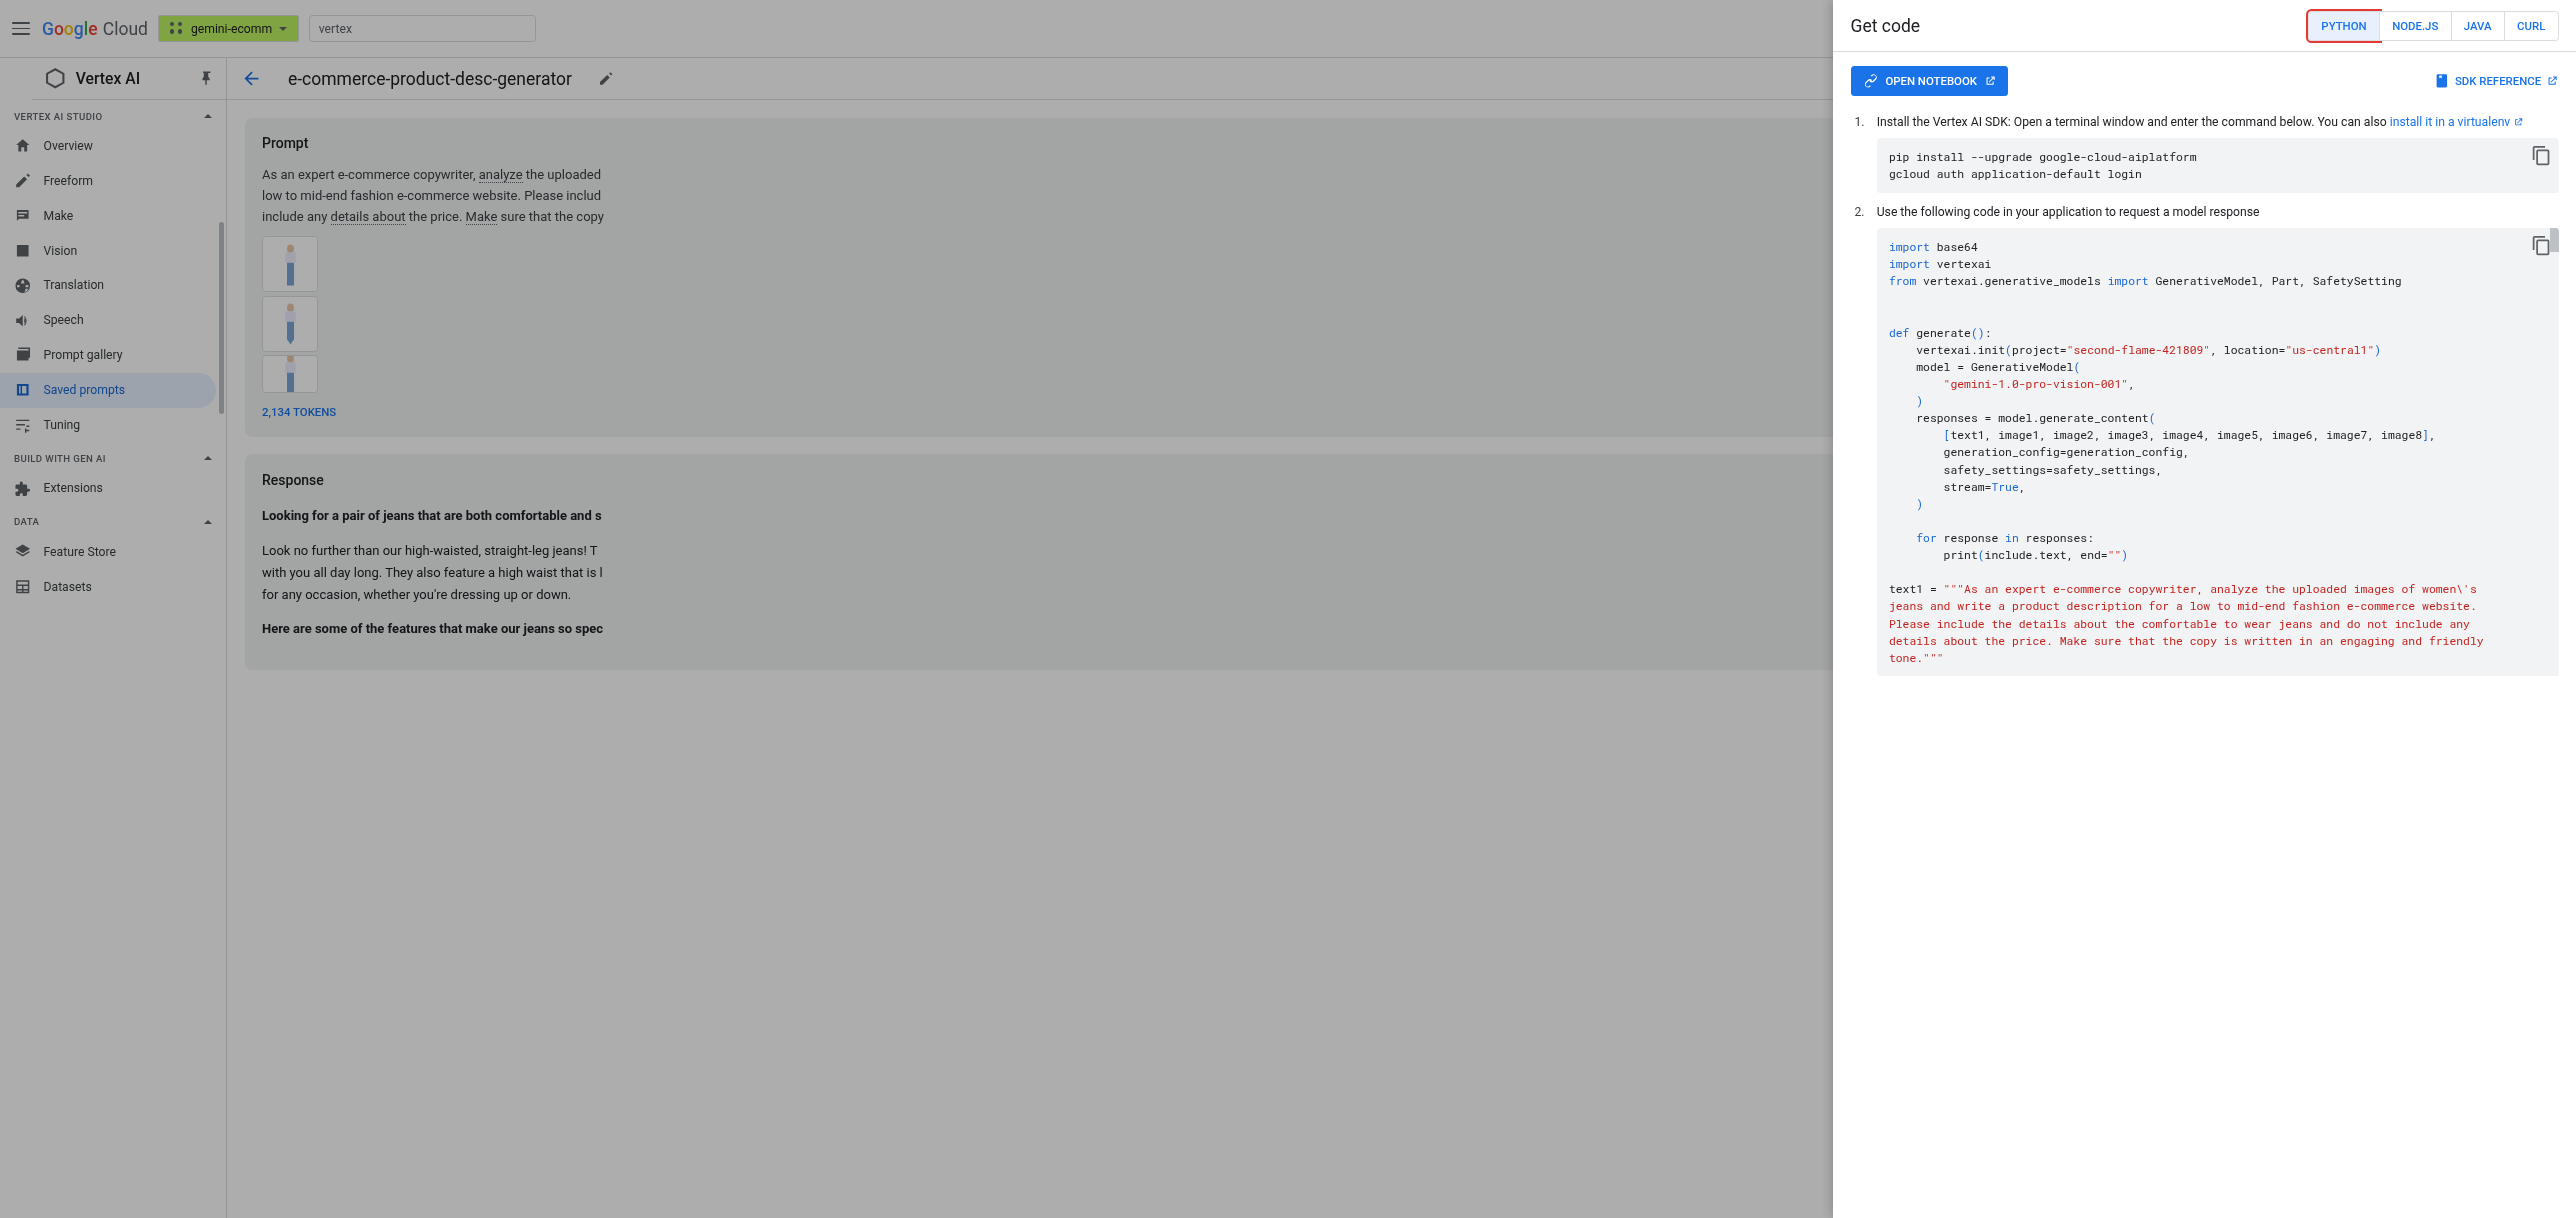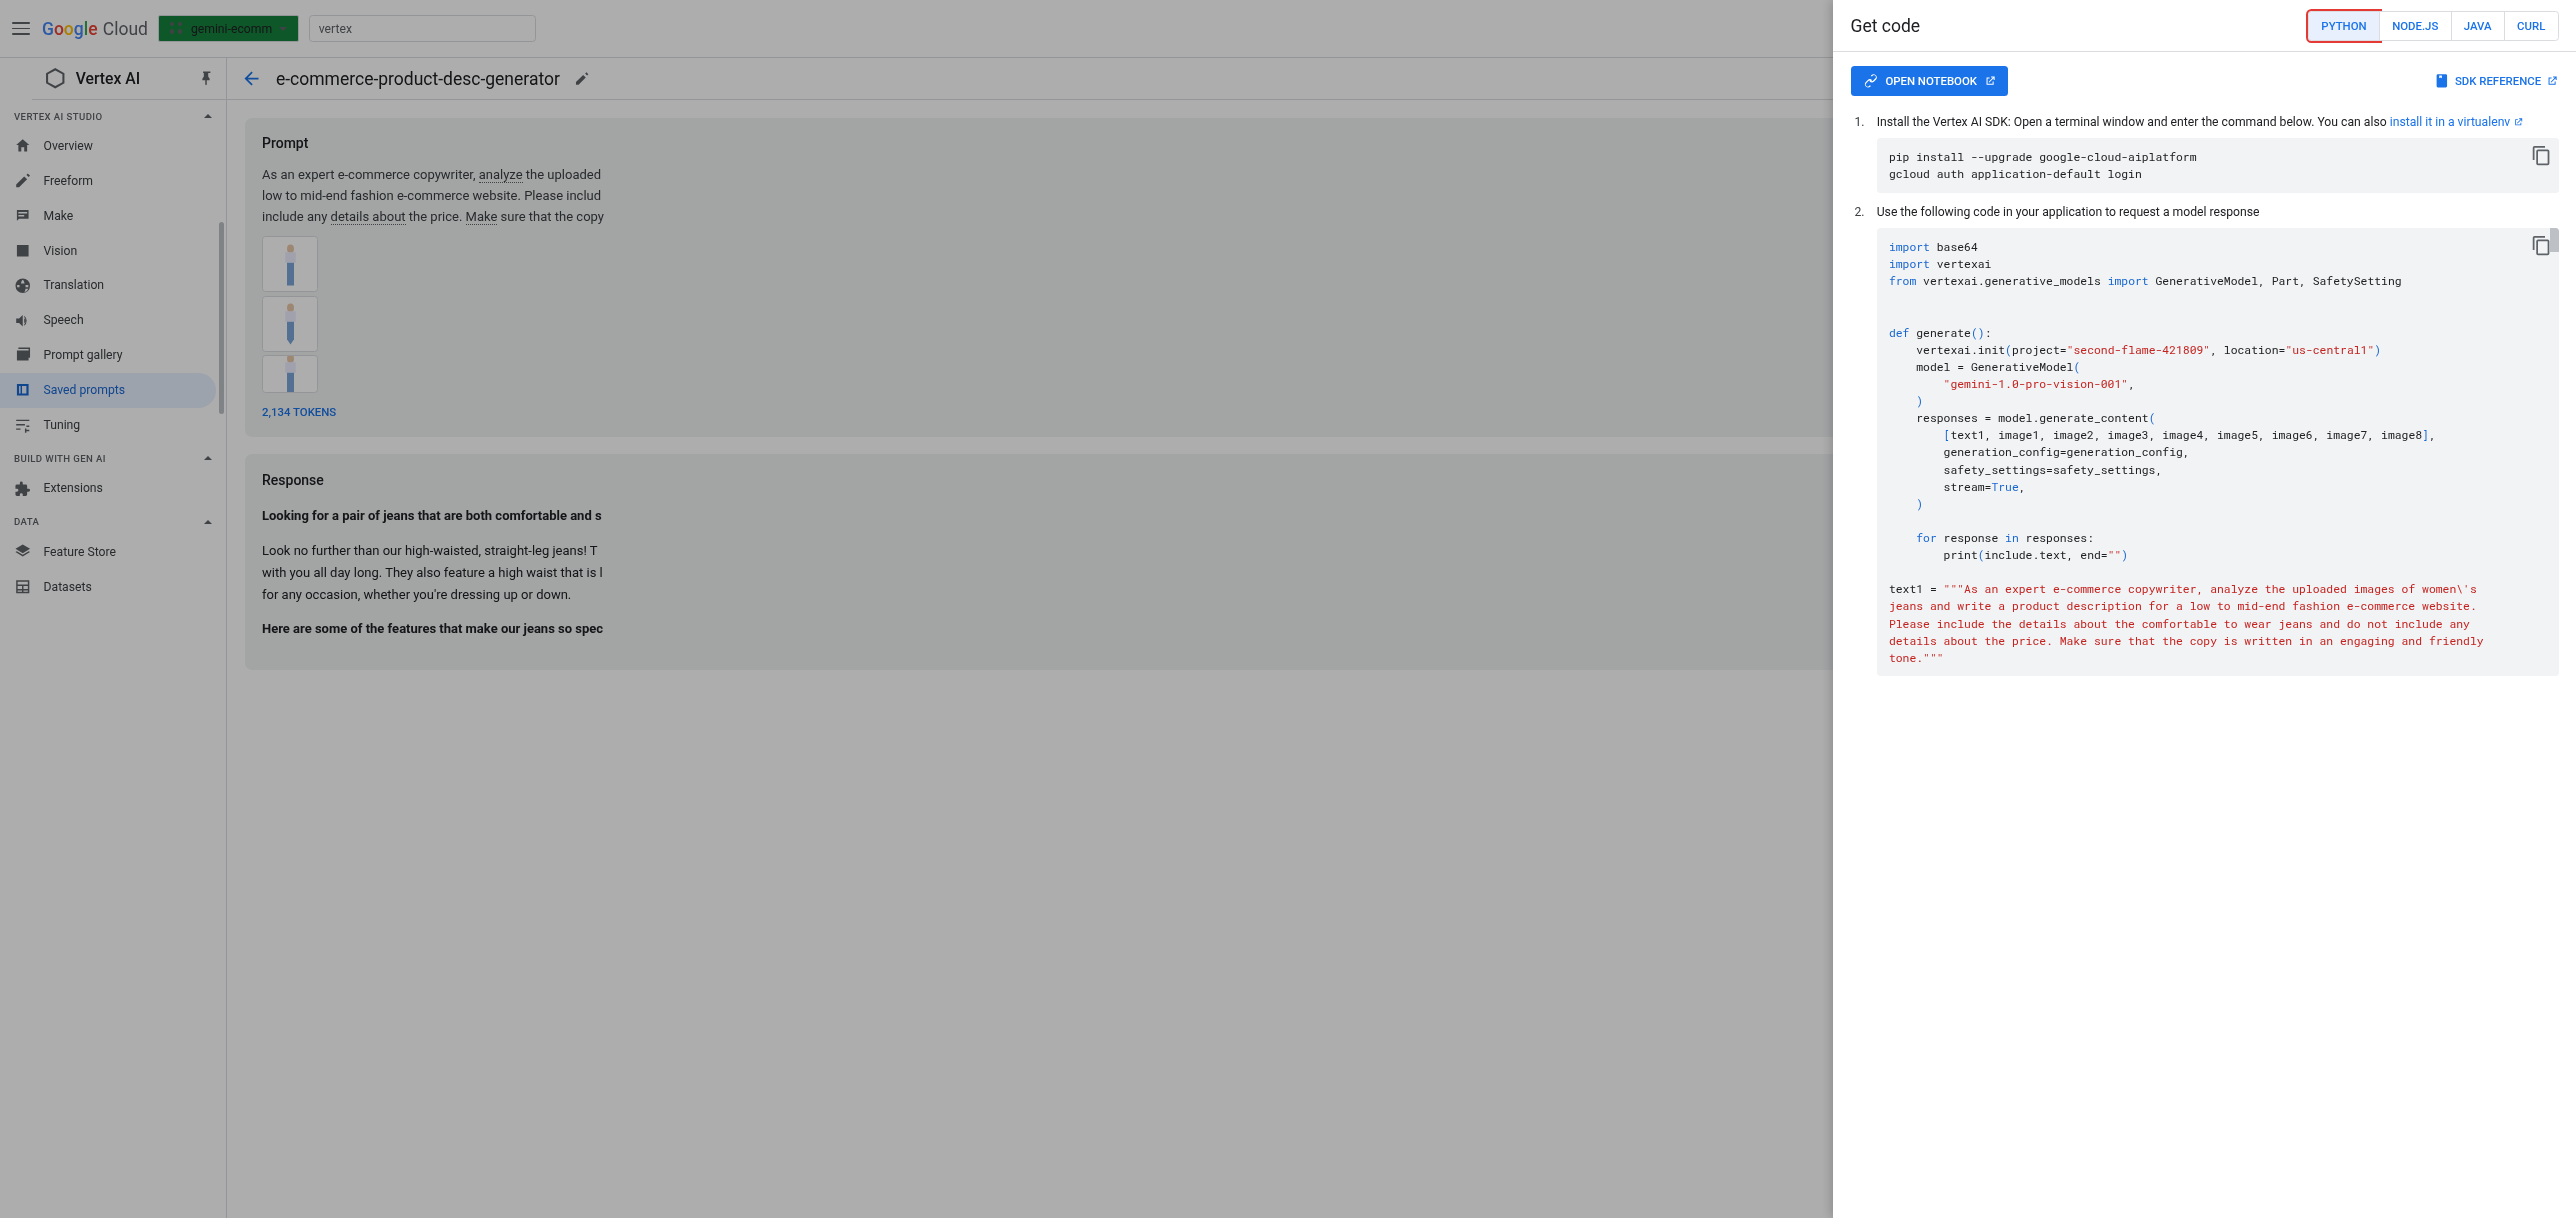--- a/index.html
+++ b/index.html
@@ -7,21 +7,21 @@
 .app { display: flex; flex-direction: column; height: 100vh; }
 
 
 .topbar { height: 58px; display: flex; align-items: center; padding: 0 10.5px; border-bottom: 0.9px solid #dadce0; gap: 10.5px; background: #fff; }
 .hamburger { width: 21px; height: 21px; cursor: pointer; display: flex; flex-direction: column; justify-content: center; gap: 3.5px; padding: 1.7px; }
 .hamburger span { height: 1.7px; background: #5f6368; border-radius: 0.9px; }
 .gcp-logo { display: flex; align-items: center; gap: 3.5px; font-size: 17.5px; }
 .gcp-logo .g { font-weight: 500; }
 .gcp-b { color:#4285f4; } .gcp-r { color:#ea4335; } .gcp-y { color:#fbbc04; } .gcp-g { color:#34a853; }
 .gcp-cloud { color:#5f6368; font-weight: 400; margin-left: 1.7px; }
-.project-picker { display: flex; align-items: center; gap: 7px; border: 0.9px solid #dadce0; border-radius: 2px; padding: 5.2px 10.5px; cursor: pointer; background: #15803d; text-align: center; }
+.project-picker { display: flex; align-items: center; gap: 7px; border: 0.9px solid #dadce0; border-radius: 2px; padding: 5.2px 10.5px; cursor: pointer; background: #bef264; text-align: center; }
 .dots-icon { width: 14px; height: 14px; display: grid; grid-template-columns: repeat(2,1fr); gap: 1.7px; }
 .dots-icon span { width: 4.4px; height: 4.4px; background: #5f6368; border-radius: 50%; }
 .caret { width: 0; height: 0; border-left: 4.4px solid transparent; border-right: 4.4px solid transparent; border-top: 4.4px solid #5f6368; }
 .search-box { flex: 0 0 227px; border: 0.9px solid #dadce0; border-radius: 3.5px; padding: 5.2px 8.7px; color: #5f6368; }
 
 
 .body-row { flex: 1; display: flex; min-height: 0; }
 
 
 .sidebar { width: 227px; border-right: 0.9px solid #dadce0; background: #fff; display: flex; flex-direction: column; }
@@ -33,21 +33,21 @@
 .section-head { display: flex; align-items: center; justify-content: space-between; padding: 10.5px 14px 7px; font-size: 9.6px; font-weight: 500; letter-spacing: 0.4px; color: #5f6368; cursor: pointer; }
 .chev-up { width: 0; height: 0; border-left: 4.4px solid transparent; border-right: 4.4px solid transparent; border-bottom: 4.4px solid #5f6368; }
 .nav-item { display: flex; align-items: center; gap: 12px; padding: 8.7px 14px; cursor: pointer; color: #3c4043; border-radius: 0 17.5px 17.5px 0; margin-right: 10.5px; }
 .nav-item.active { background: #e8f0fe; color: #1967d2; }
 .nav-item.active .nav-icon { color: #1967d2; }
 .nav-icon { width: 17.5px; height: 17.5px; color: #5f6368; flex-shrink: 0; }
 .scroll-handle { position: absolute; right: 1.7px; top: 122px; width: 5.2px; height: 192px; background: #bdc1c6; border-radius: 2.6px; }
 
 
 .main { flex: 1; display: flex; flex-direction: column; background: #fff; min-width: 0; }
-.main-header { height: 42px; display: flex; align-items: center; padding: 0 14px; gap: 14px; border-bottom: 0.9px solid #dadce0; }
+.main-header { height: 42px; display: flex; align-items: center; padding: 0 14px; gap: 26px; border-bottom: 0.9px solid #dadce0; }
 .back-arrow { width: 21px; height: 21px; color: #1a73e8; cursor: pointer; }
 .main-title { font-size: 17.5px; font-weight: 400; }
 .edit-icon { width: 15.7px; height: 15.7px; color: #5f6368; cursor: pointer; }
 .content-scroll { flex: 1; overflow-y: auto; padding: 17.5px; background: #fff; }
 .card { background: #f1f3f4; border-radius: 7px; padding: 17.5px; margin-bottom: 17.5px; }
 .card-head { display: flex; align-items: center; justify-content: space-between; margin-bottom: 14px; }
 .card-title { font-size: 14px; font-weight: 500; }
 .card-actions { display: flex; gap: 14px; }
 .card-action { display: flex; align-items: center; gap: 5.2px; color: #1a73e8; font-size: 11.4px; font-weight: 500; cursor: pointer; }
 .prompt-text { font-size: 13px; line-height: 1.6; color: #3c4043; margin-bottom: 8.7px; }

